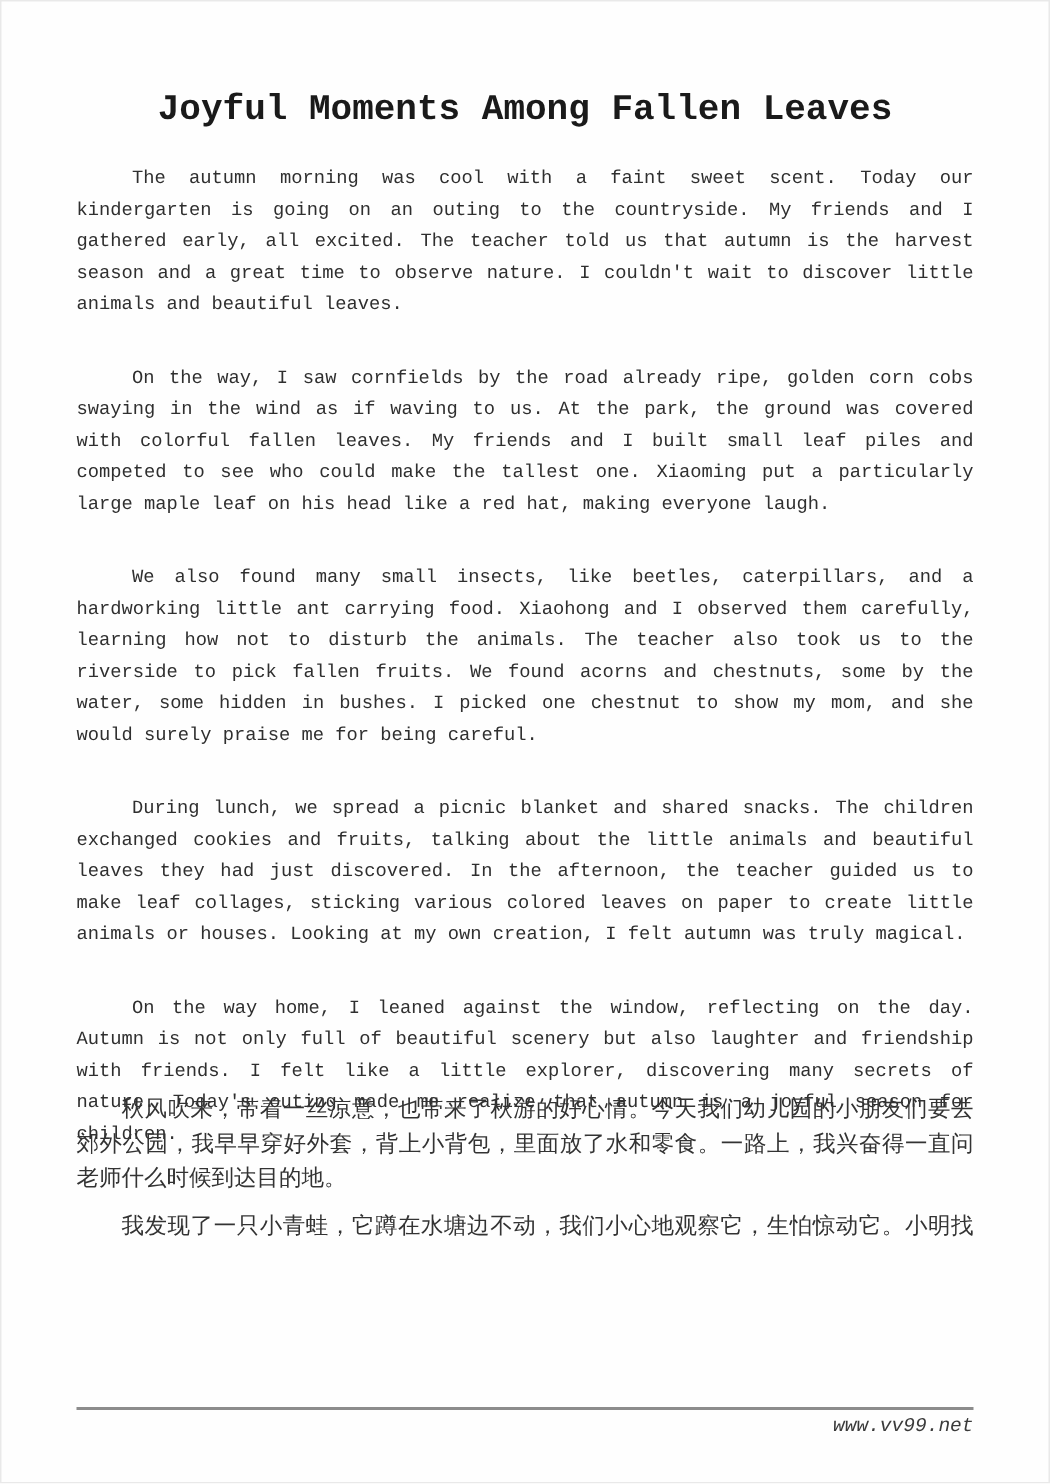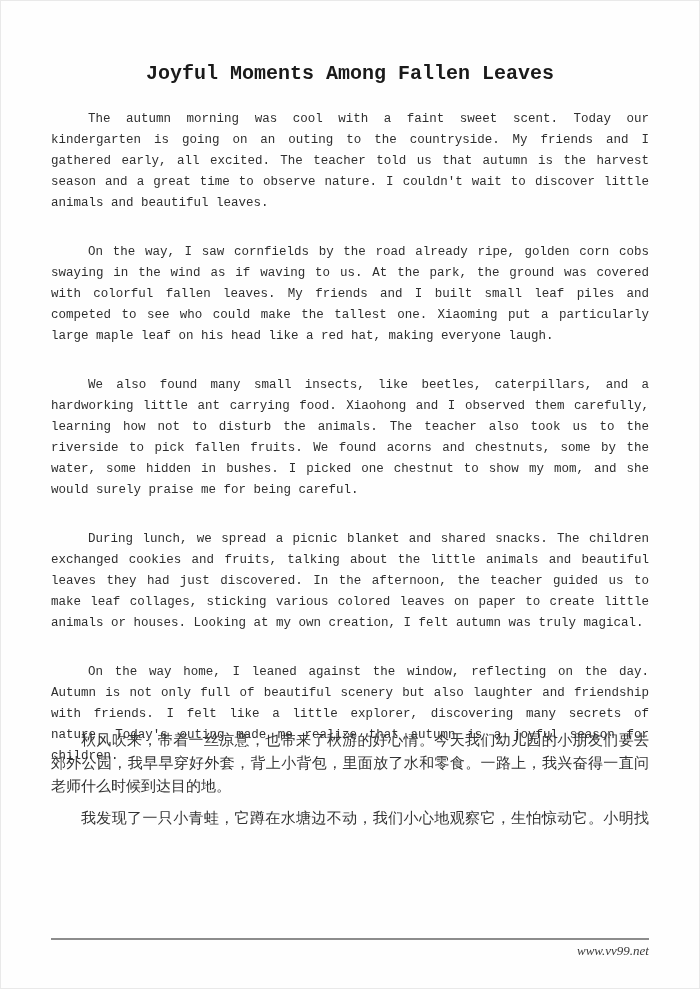--- a/index.html
+++ b/index.html
@@ -36,21 +36,21 @@
     top: 58px;
     left: 50px;
     right: 50px;
     z-index: 1;
   }
   .en-title {
     margin: 0;
     text-align: center;
     font-family: "Liberation Mono", monospace;
     font-weight: bold;
-    font-size: 20px;
+    font-size: 24px;
     line-height: 30px;
     color: #1a1a1a;
     white-space: nowrap;
   }
   .en-section p {
     margin: 28px 0 0 0;
     font-family: "Liberation Mono", monospace;
     font-size: 12.5px;
     line-height: 21px;
     color: #2f2f2f;
@@ -100,21 +100,21 @@
     right: 50px;
     top: 937px;
     border-top: 2px solid #8c8c8c;
     z-index: 2;
   }
   .footer-url {
     position: absolute;
     right: 50px;
     top: 942px;
     z-index: 2;
-    font-family: Liberation Serif, serif;
+    font-family: Liberation Mono, monospace;
     font-style: italic;
     font-size: 13px;
     color: #3a3a3a;
   }
 </style>
 </head>
 <body>
 
 <div class="page">
 

